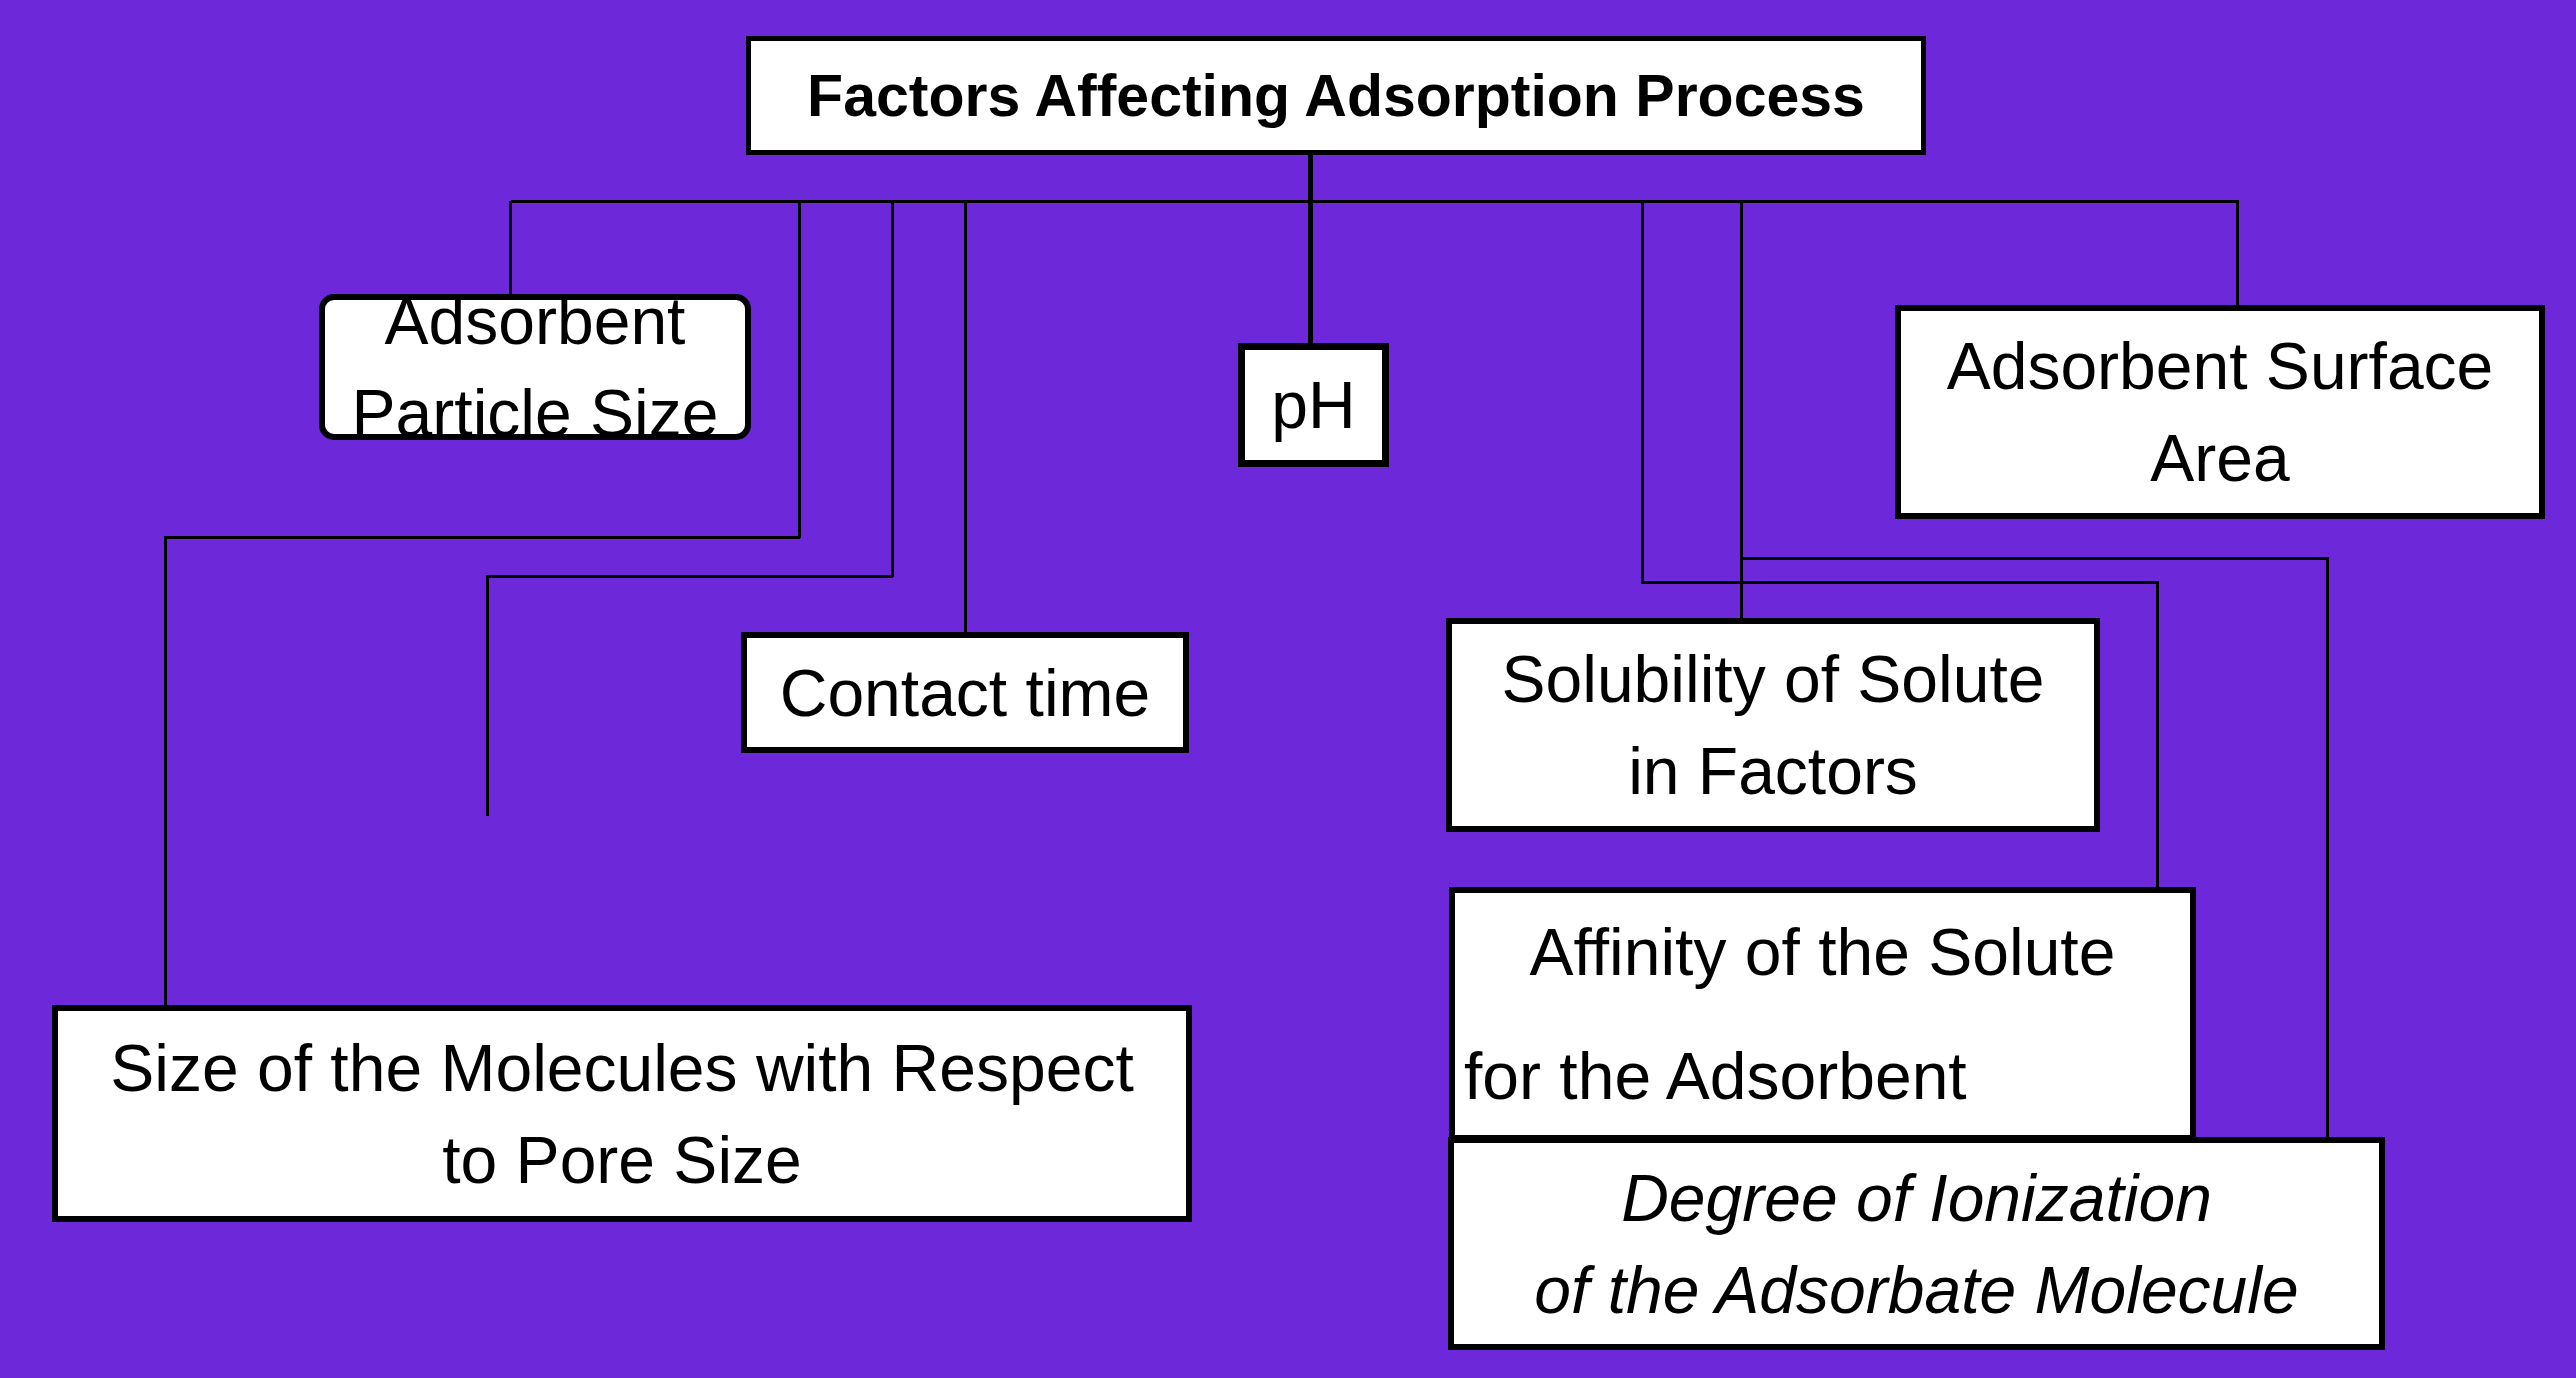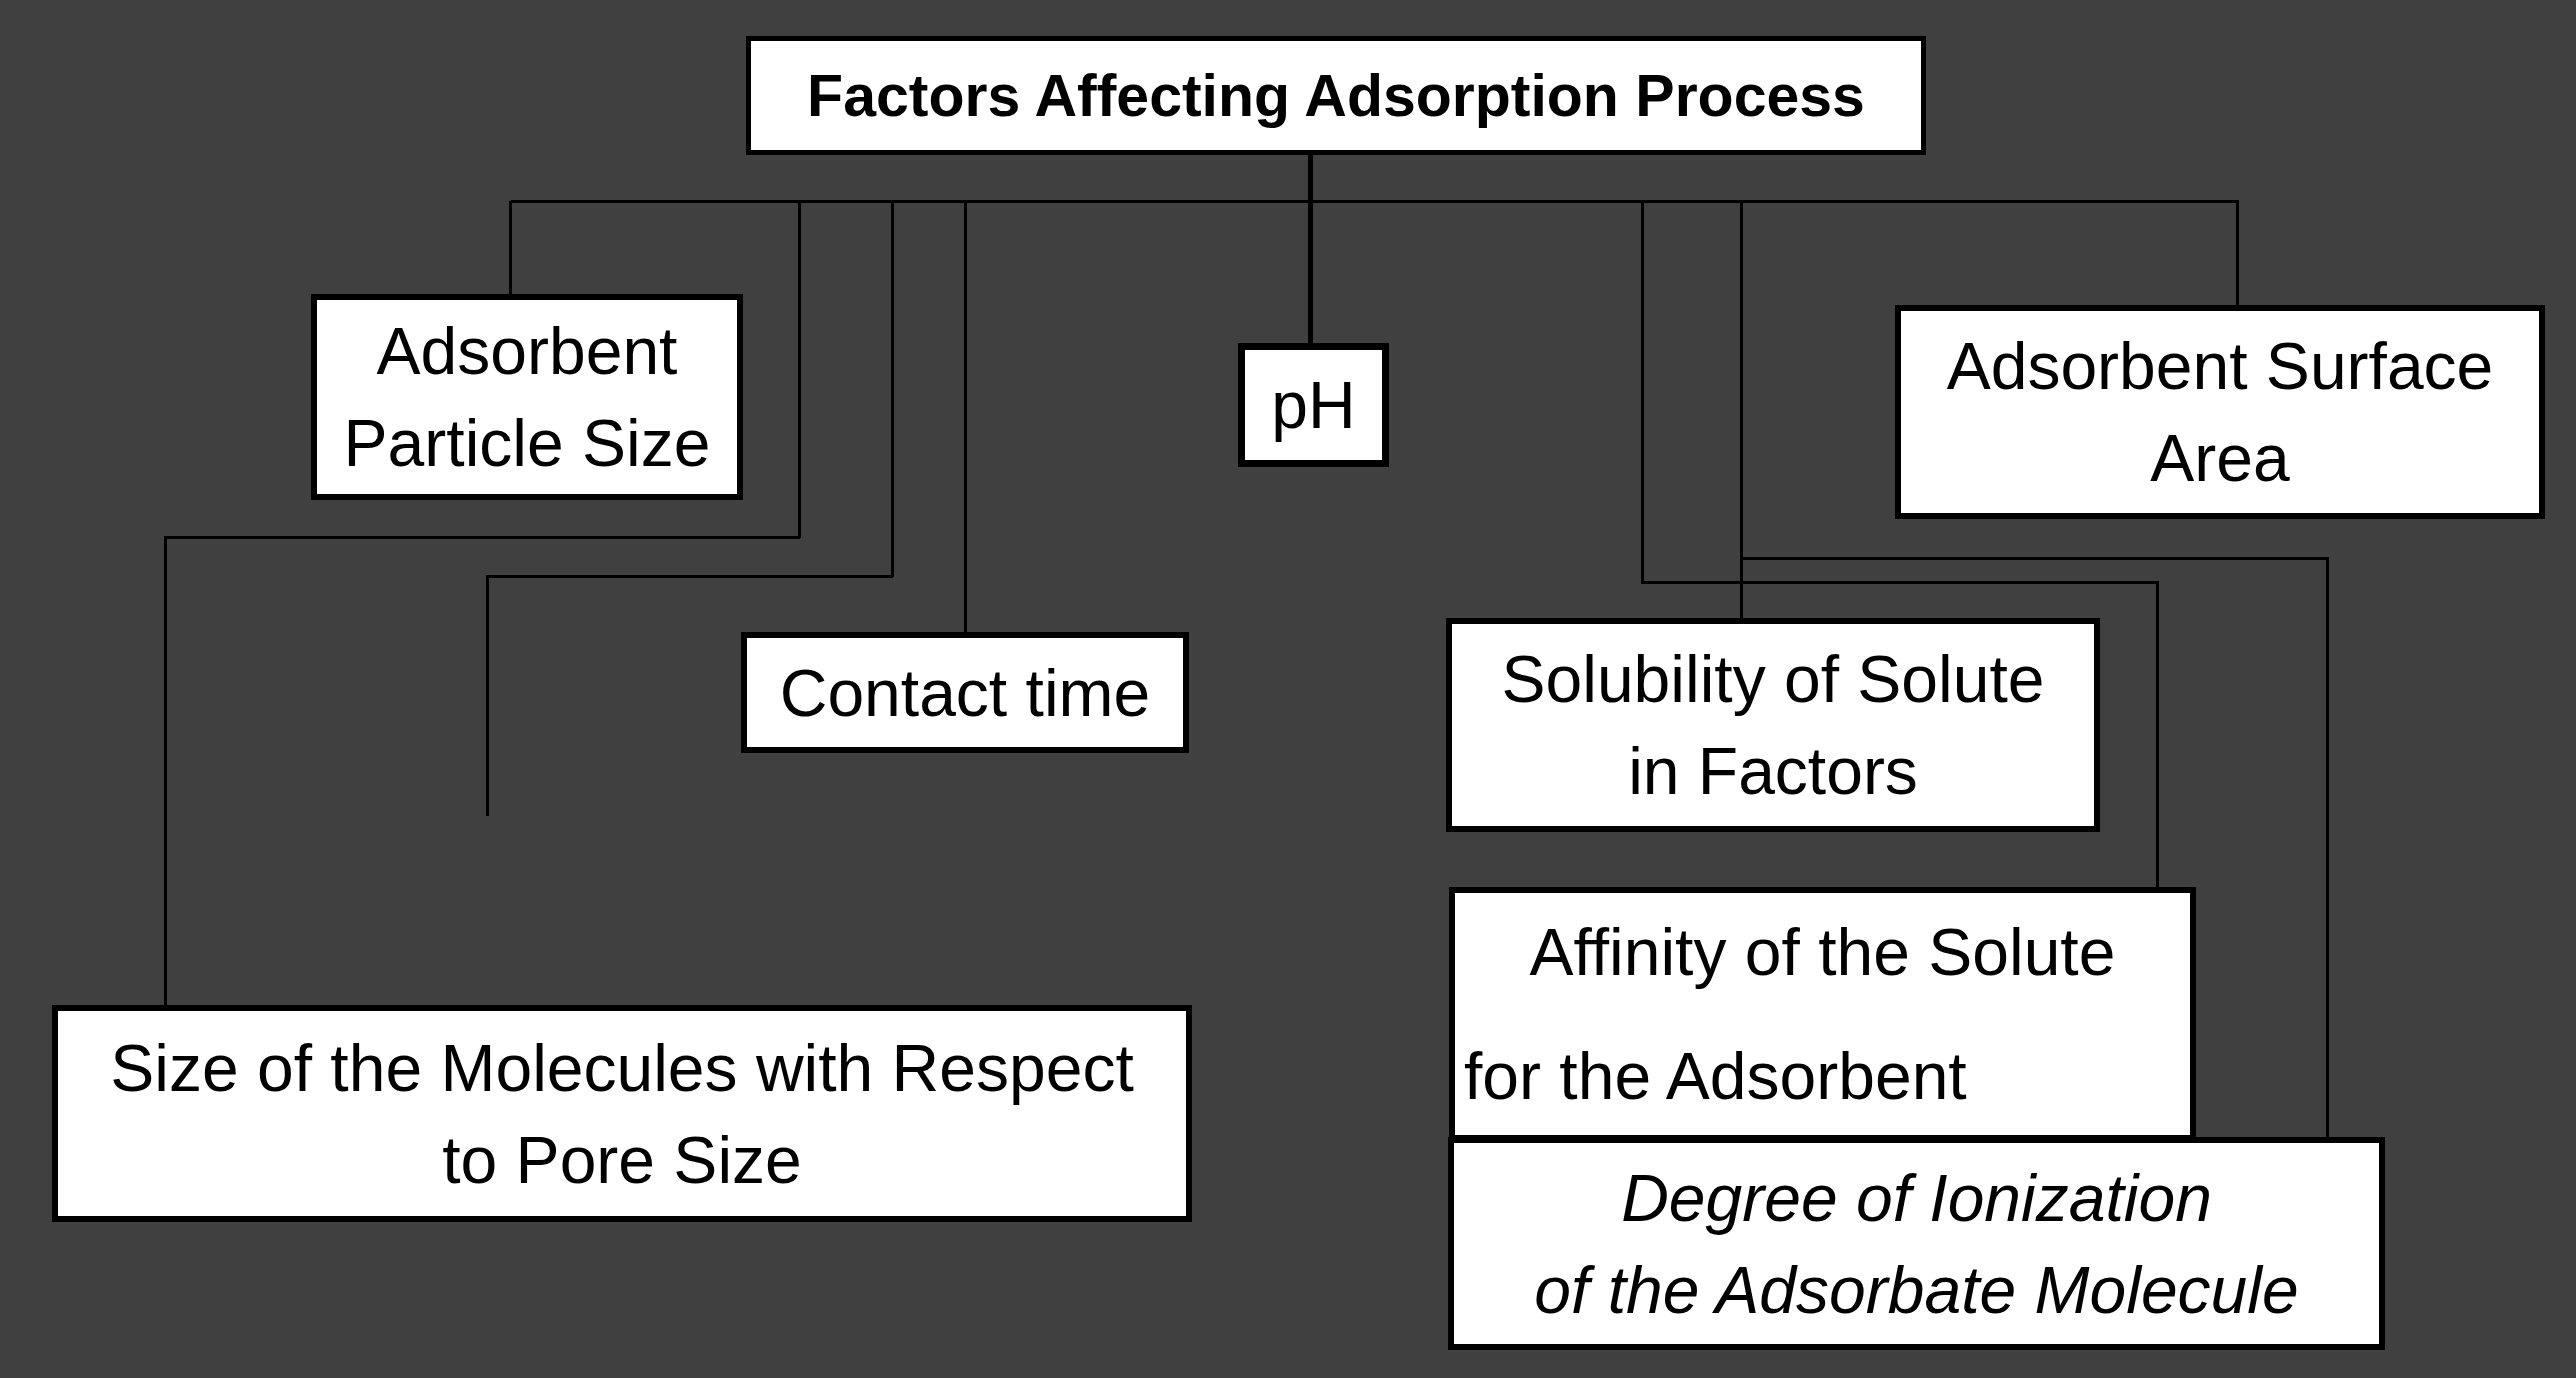--- a/index.html
+++ b/index.html
@@ -45,21 +45,21 @@
     box-sizing: border-box;
   }
   .line {
     position: absolute;
     background: #000000;
     z-index: 1;
   }
 
   
   .b-title         { left: 746px;  top: 36px;   width: 1180px; height: 119px; border-width: 5.7px; }
-  .b-particle      { left: 311px;  top: 294px;  width: 432px;  height: 206px; }
+  .b-particle      { left: 319px;  top: 294px;  width: 432px;  height: 146px; border-radius: 15px; }
   .b-ph            { left: 1238px; top: 343px;  width: 151px;  height: 124px; border-width: 7.4px; }
   .b-surface       { left: 1895px; top: 305px;  width: 650px;  height: 214px; }
   .b-contact       { left: 741px;  top: 632px;  width: 448px;  height: 121px; }
   .b-carbon        { left: 348px;  top: 814px;  width: 847px; height: 121px; }
   .b-molecule      { left: 52px;   top: 1005px; width: 1140px; height: 217px; }
   .b-solubility    { left: 1446px; top: 618px;  width: 654px;  height: 214px; }
   .b-affinity      { left: 1449px; top: 887px; width: 747px;  height: 254px; gap: 32px; }
   .b-ionization    { left: 1448px; top: 1137px; width: 937px; height: 213px; }
 
   
@@ -77,21 +77,21 @@
   .c-h-affinity    { left: 1641px; top: 581px;  width: 517px;  height: 2.5px; }
   .c-v-affinity-2  { left: 2156px; top: 581px;  width: 2.5px;    height: 307px; }
   .c-v-solubility  { left: 1740px; top: 201px;  width: 2.5px;    height: 419px; }
   .c-h-ionization  { left: 1740px; top: 557px;  width: 589px;  height: 2.5px; }
   .c-v-ionization  { left: 2326px; top: 557px;  width: 2.5px;    height: 582px; }
   .c-v-surface     { left: 2236px; top: 201px;  width: 2.5px;    height: 105px; }
 </style>
 </head>
 <body>
 
-<div id="canvas" style="background: #404040; color: rgb(0, 0, 0);">
+<div id="canvas" style="background: #6d28d9; color: rgb(0, 0, 0);">
 
   <div class="line c-bus" style="background: rgb(0, 0, 0);"></div>
   <div class="line c-title-drop" style="background: rgb(0, 0, 0);"></div>
   <div class="line c-v-particle" style="background: rgb(0, 0, 0);"></div>
   <div class="line c-v-mol-1" style="background: rgb(0, 0, 0);"></div>
   <div class="line c-h-mol" style="background: rgb(0, 0, 0);"></div>
   <div class="line c-v-mol-2" style="background: rgb(0, 0, 0);"></div>
   <div class="line c-v-carbon-1" style="background: rgb(0, 0, 0);"></div>
   <div class="line c-h-carbon" style="background: rgb(0, 0, 0);"></div>
   <div class="line c-v-carbon-2" style="background: rgb(0, 0, 0);"></div>

